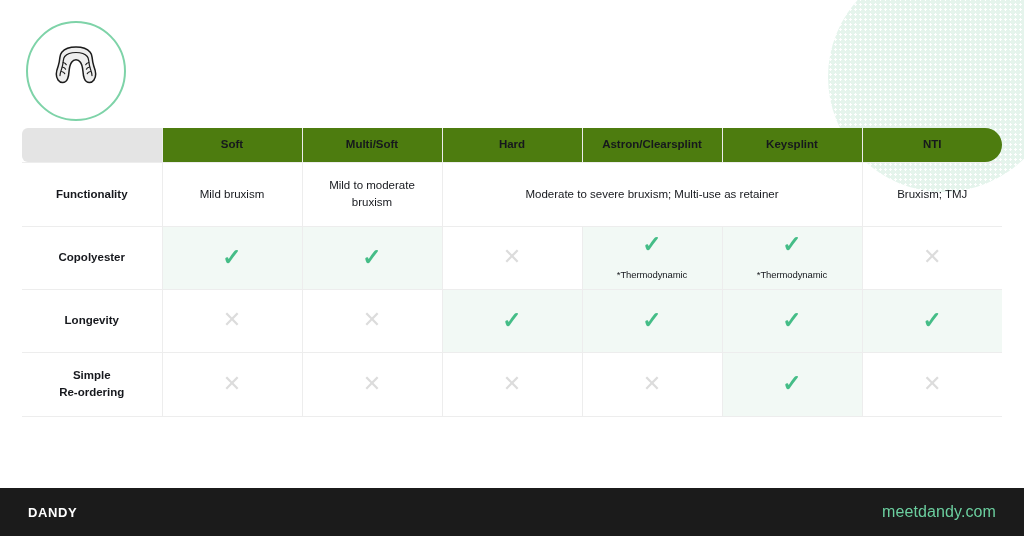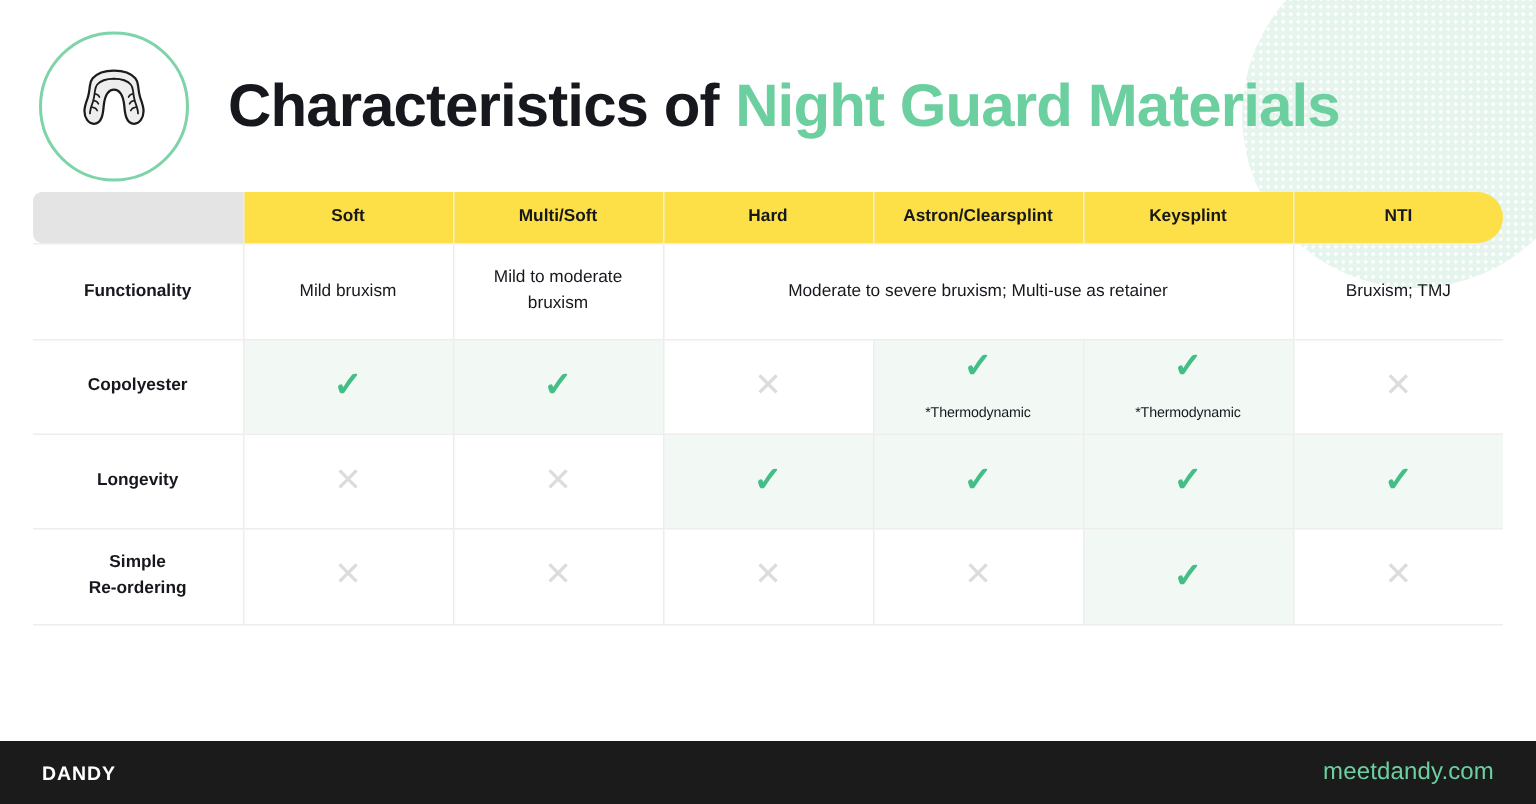--- a/index.html
+++ b/index.html
@@ -98,21 +98,21 @@
     color: #16181d;
     line-height: 1.45;
     padding: 4px 6px;
   }
 
   table.matrix tr th:last-child,
   table.matrix tr td:last-child { border-right: none; }
 
   
   thead th {
-    background: #fde047;
+    background: #4d7c0f;
     height: 34px;
     font-size: 12.5px;
     font-weight: bold;
     border-bottom: none;
     border-right: 1px solid #ffffff;
     padding: 0 4px;
   }
   thead th.col-label {
     background: #e4e4e4;
     border-radius: 6px 0 0 6px;
@@ -163,21 +163,21 @@
     letter-spacing: -0.1px;
   }
   .mark-cell { padding-top: 4px; }
 
   
   .footer {
     position: absolute;
     left: 0;
     bottom: 0;
     width: 1024px;
-    height: 42px;
+    height: 48px;
     background: #1b1b1b;
     display: flex;
     align-items: center;
     justify-content: space-between;
     padding: 0 28px;
     z-index: 3;
   }
   .brand {
     color: #ffffff;
     font-size: 13px;
@@ -201,24 +201,20 @@
     <span>
       <svg width="58" height="58" viewBox="0 0 58 58" aria-hidden="true">
         <path d="M29 7c-6.6 0-11.6 2.1-14.2 5.2-1.4 1.6-1.7 3.3-1.9 5.2-.3 2.8-.6 5.6-1.6 8.3-1.0 2.7-2.0 5.4-2.0 8.3 0 4.6 2.6 8.5 6.3 8.5 2.6 0 4.2-1.7 5.1-4 .9-2.3 1.2-5 1.4-7.6.3-3.4.9-6.5 2.5-8.7 1.2-1.6 2.7-2.4 4.4-2.4s3.2.8 4.4 2.4c1.6 2.2 2.2 5.3 2.5 8.7.2 2.6.5 5.3 1.4 7.6.9 2.3 2.5 4 5.1 4 3.7 0 6.3-3.9 6.3-8.5 0-2.9-1.0-5.6-2.0-8.3-1.0-2.7-1.3-5.5-1.6-8.3-.2-1.9-.5-3.6-1.9-5.2C40.6 9.1 35.6 7 29 7z" fill="#eeeeee" stroke="#1b1b1b" stroke-width="1.5" stroke-linejoin="round"></path>
         <path d="M29 12.5c-5.4 0-9.3 1.6-11.3 4-1.0 1.2-1.2 2.6-1.4 4.1-.3 2.6-.6 5.2-1.5 7.7-.9 2.5-1.8 4.9-1.8 7.3" fill="none" stroke="#1b1b1b" stroke-width="1.2" stroke-linecap="round"></path>
         <path d="M29 12.5c5.4 0 9.3 1.6 11.3 4 1.0 1.2 1.2 2.6 1.4 4.1.3 2.6.6 5.2 1.5 7.7.9 2.5 1.8 4.9 1.8 7.3" fill="none" stroke="#1b1b1b" stroke-width="1.2" stroke-linecap="round"></path>
         <path d="M16.2 22.5c1.6.3 2.7 1.1 3.1 2.2M15.4 27c1.6.3 2.8 1.1 3.2 2.2M14.6 31.5c1.6.3 2.8 1.1 3.2 2.2M41.8 22.5c-1.6.3-2.7 1.1-3.1 2.2M42.6 27c-1.6.3-2.8 1.1-3.2 2.2M43.4 31.5c-1.6.3-2.8 1.1-3.2 2.2" fill="none" stroke="#1b1b1b" stroke-width="1.1" stroke-linecap="round"></path>
       </svg>
     </span>
   </div>
 
-  <div class="title-wrap">
-    <span class="title-black">Characteristics of</span>
-    <span class="title-green">Night Guard Materials</span>
-  </div>
 </div>
 
 <div class="table-wrap">
   <table class="matrix">
     <thead>
       <tr>
         <th class="col-label"></th>
         <th>Soft</th>
         <th>Multi/Soft</th>
         <th>Hard</th>

